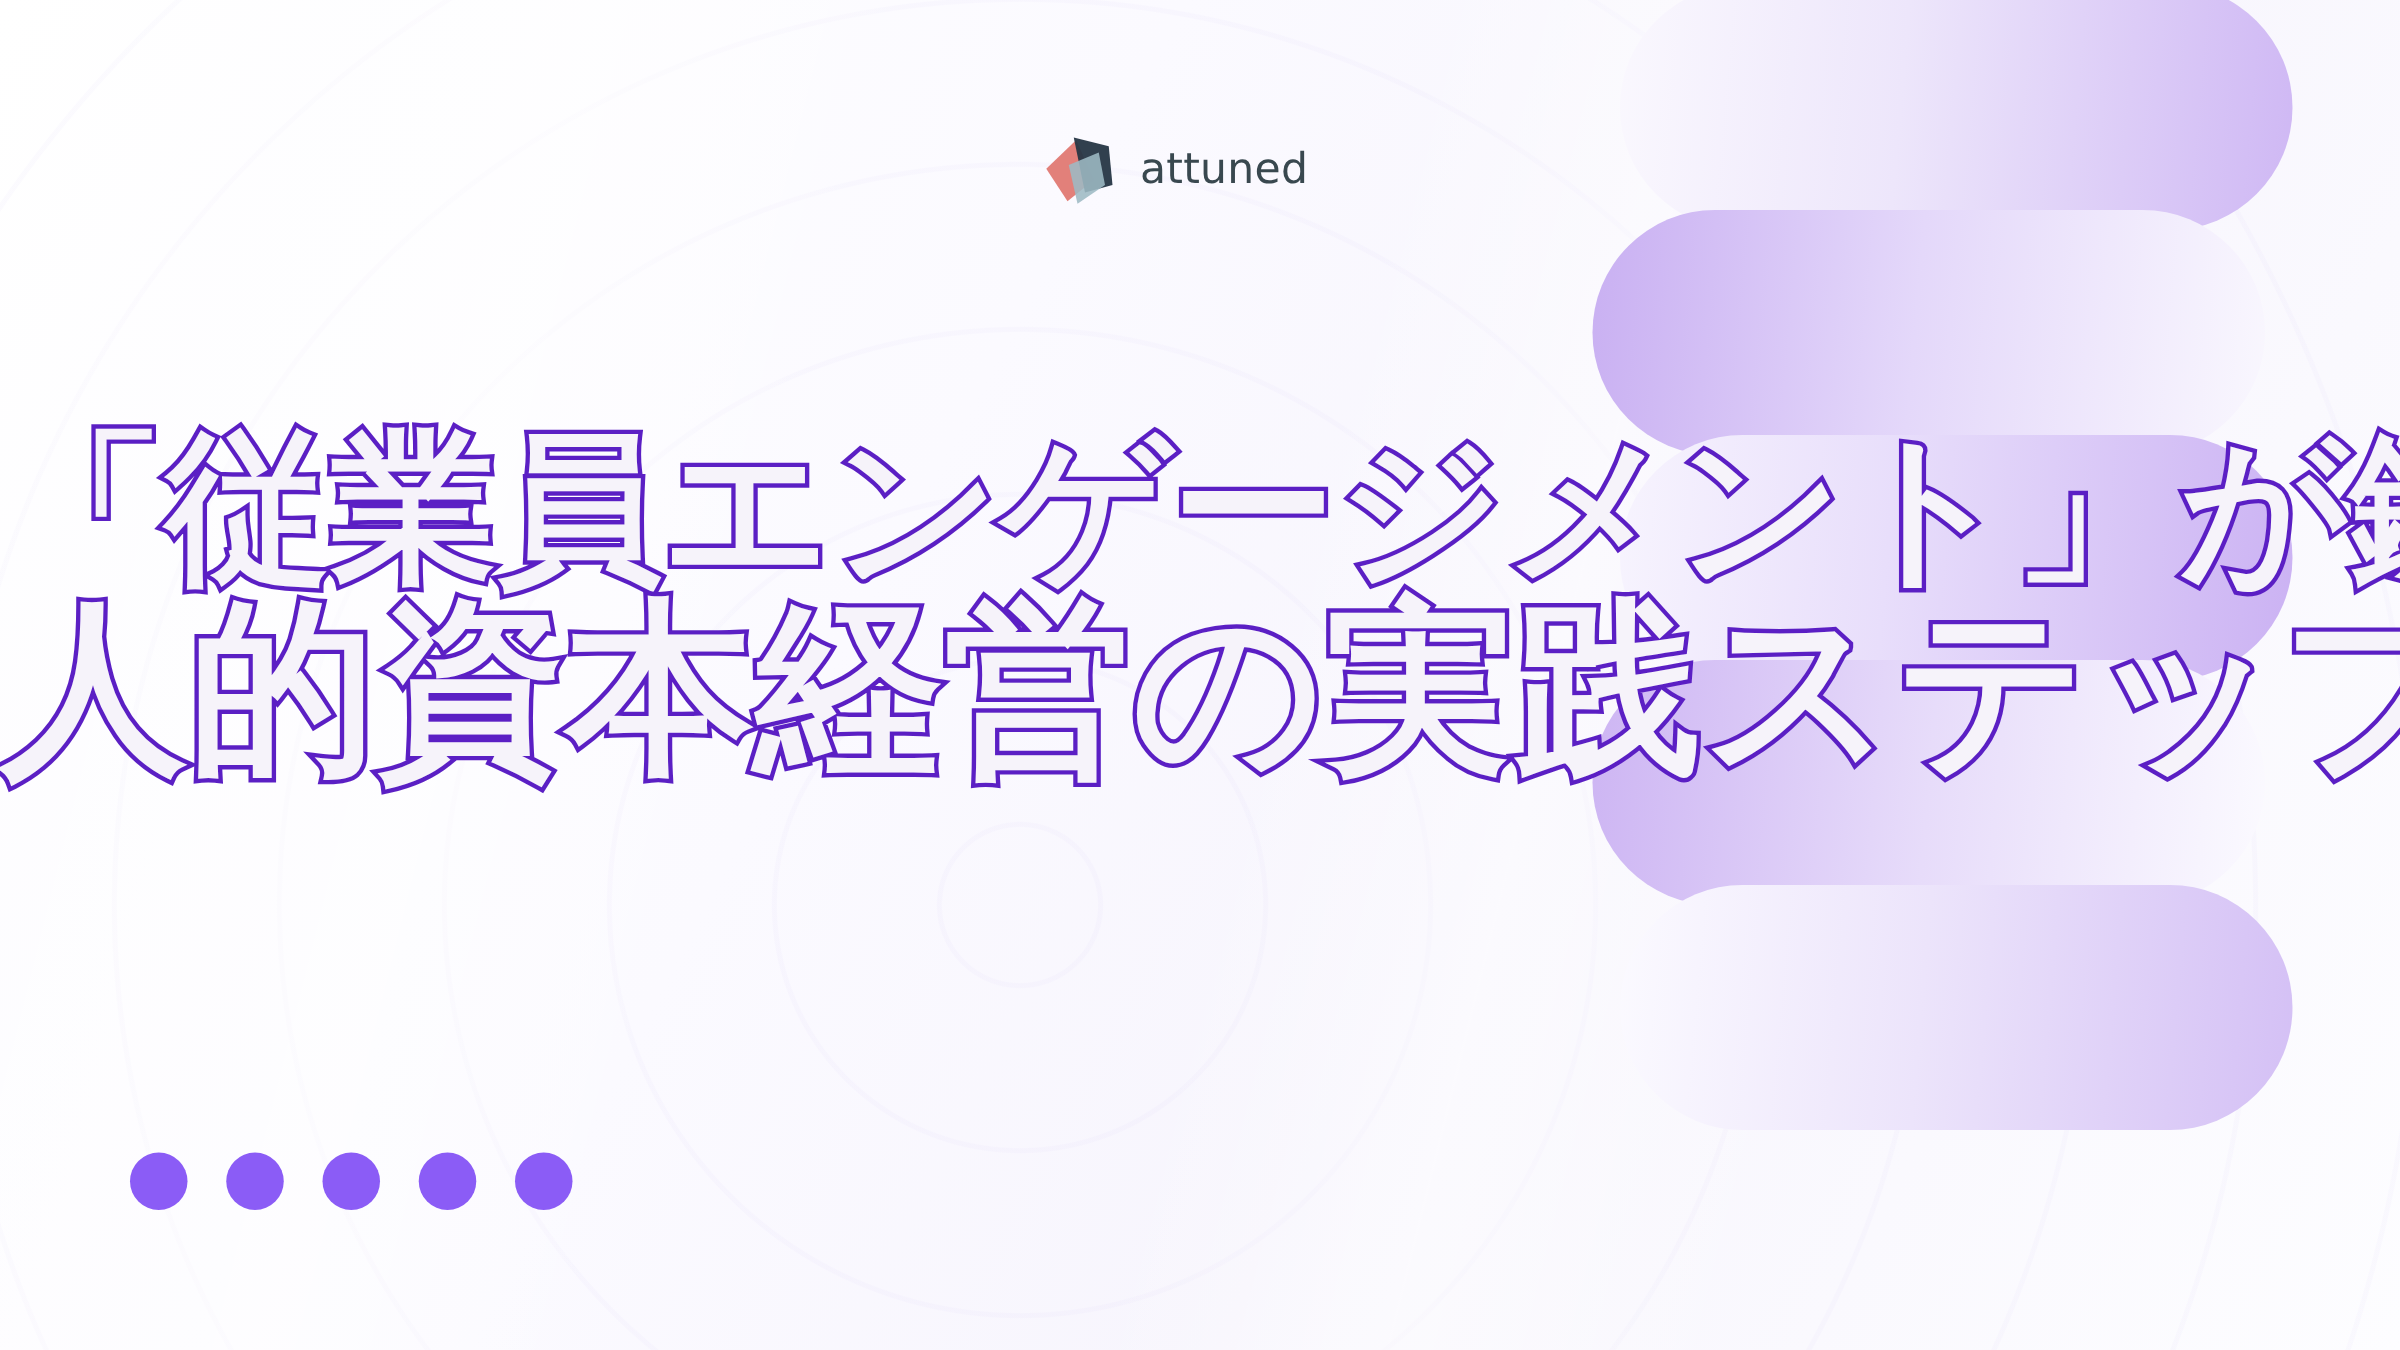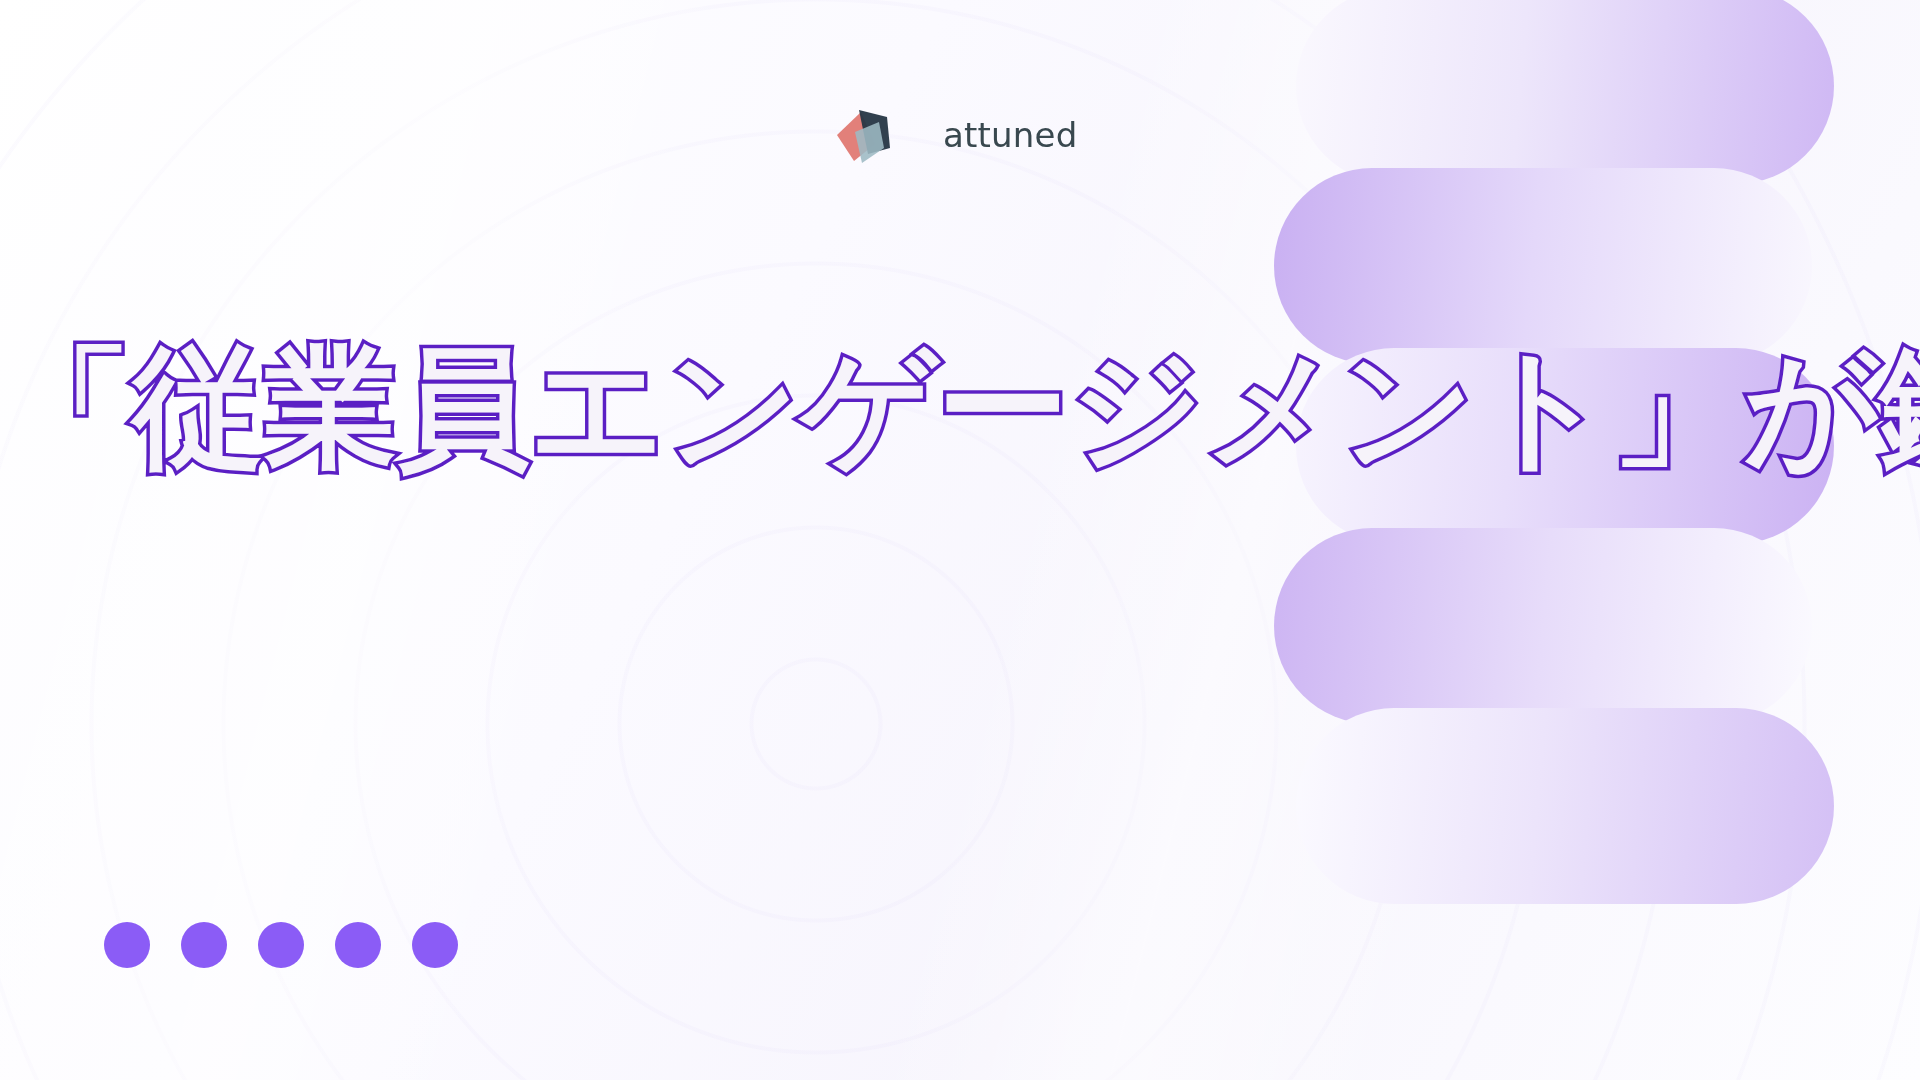--- a/index.html
+++ b/index.html
@@ -91,21 +91,21 @@
   .pill.p5 { top: 720px; left: 22px;
     background: linear-gradient(95deg, #fbfaff 0%, #ece4fb 45%, #d4c0f5 100%); }
 
   
   .logo {
     position: absolute;
     left: 834px;
     top: 104px;
     display: flex;
     align-items: center;
-    gap: 31px;
+    gap: 0;
     z-index: 6;
   }
 
   .logo-mark {
     width: 78px;
     height: 62px;
     display: block;
   }
 
   .logo-word {
@@ -185,20 +185,21 @@
     <svg class="logo-mark" viewBox="0 0 78 62" aria-hidden="true">
       <polygon points="3,31 27,8 41,40 20,57" fill="#e0756f" opacity="0.92"></polygon>
       <polygon points="25,6 53,13 56,44 34,50" fill="#263645" opacity="0.95"></polygon>
       <polygon points="21,28 45,18 50,44 28,59" fill="#9db9c4" opacity="0.88"></polygon>
     </svg>
     <span class="logo-word">attuned</span>
   </div>
 
   <div class="title-block">
     <span class="title-line l1">「従業員エンゲージメント」が鍵！</span>
+    <span class="title-line l2">人的資本経営の実践ステップ</span>
   </div>
 
   <div class="dot-row">
     <div class="dot"></div>
     <div class="dot"></div>
     <div class="dot"></div>
     <div class="dot"></div>
     <div class="dot"></div>
   </div>
 

